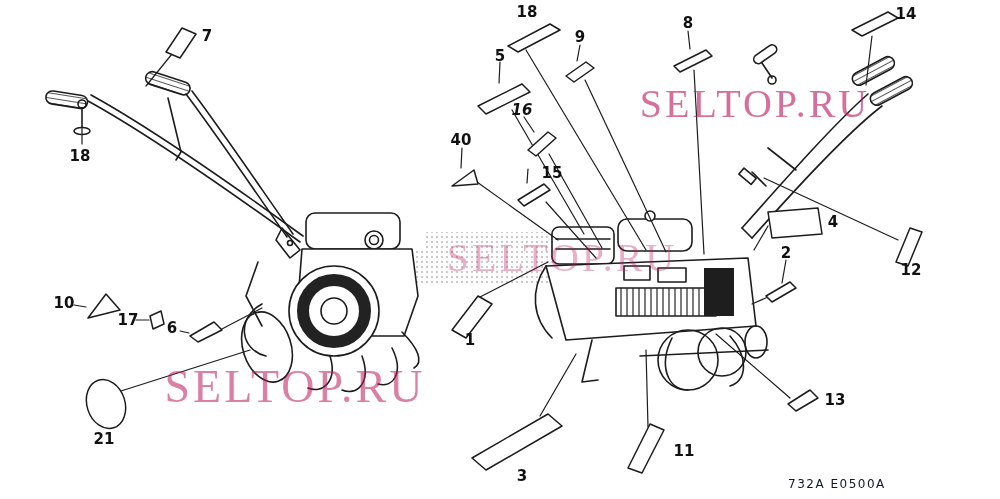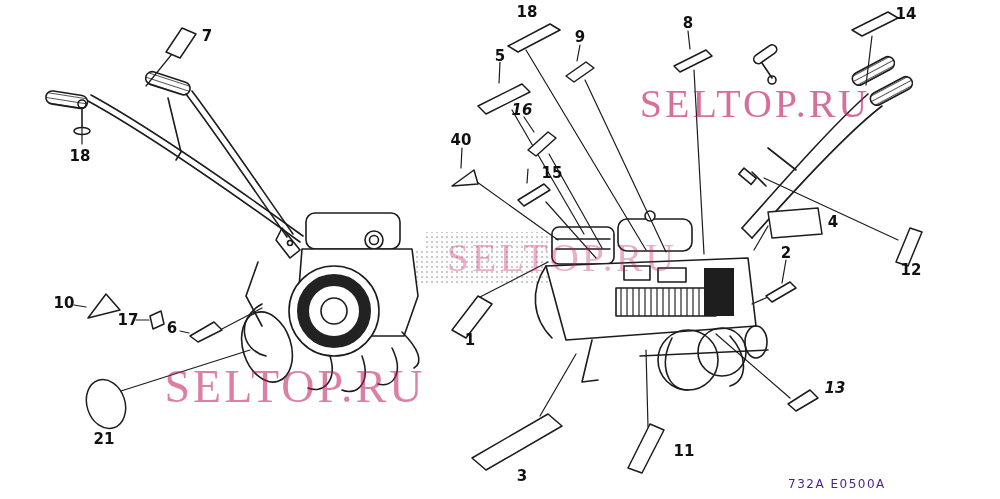--- a/index.html
+++ b/index.html
@@ -17,21 +17,21 @@
     position:absolute; transform:translate(-50%,-50%);
     font-family:"Liberation Serif", serif; font-weight:normal;
     color:#be185d; white-space:nowrap; letter-spacing:3px;
     pointer-events:none;
   }
   .wm-1 { left:755px; top:103px; font-size:40px; opacity:.62; }
   .wm-2 { left:562px; top:257px; font-size:40px; opacity:.34; }
   .wm-3 { left:295px; top:386px; font-size:46px; opacity:.55; }
   .part-code {
     position:absolute; left:788px; top:477px;
-    font-size:12px; letter-spacing:1.5px; color:#4c1d95;
+    font-size:12px; letter-spacing:1.5px; color:#0f172a;
     font-family:"DejaVu Sans", sans-serif;
   }
 </style>
 </head>
 <body>
 
 <div class="canvas">
 
   <svg width="1000" height="499" viewBox="0 0 1000 499" xmlns="http://www.w3.org/2000/svg">
     <defs>
@@ -193,21 +193,21 @@
       <div class="callout" style="left: 522px; top: 476px;">3</div>
       <div class="callout" style="left: 833px; top: 222px;">4</div>
       <div class="callout" style="left: 500px; top: 56px;">5</div>
       <div class="callout" style="left: 172px; top: 328px;">6</div>
       <div class="callout" style="left: 207px; top: 36px;">7</div>
       <div class="callout" style="left: 688px; top: 23px;">8</div>
       <div class="callout" style="left: 580px; top: 37px;">9</div>
       <div class="callout" style="left: 64px; top: 303px;">10</div>
       <div class="callout" style="left: 684px; top: 451px;">11</div>
       <div class="callout" style="left: 911px; top: 270px;">12</div>
-      <div class="callout" style="left: 835px; top: 388px; font-style: italic;">13</div>
+      <div class="callout" style="left: 835px; top: 400px;">13</div>
       <div class="callout" style="left: 906px; top: 14px;">14</div>
       <div class="callout" style="left: 552px; top: 161px; margin-top: 12px;">15</div>
       <div class="callout" style="left: 522px; top: 110px; font-style: italic;">16</div>
       <div class="callout" style="left: 128px; top: 320px;">17</div>
       <div class="callout" style="left: 80px; top: 156px;">18</div>
       <div class="callout" style="left: 527px; top: 12px;">18</div>
       <div class="callout" style="left: 461px; top: 140px;">40</div>
       <div class="callout" style="left: 104px; top: 439px;">21</div>
     </div>
 

